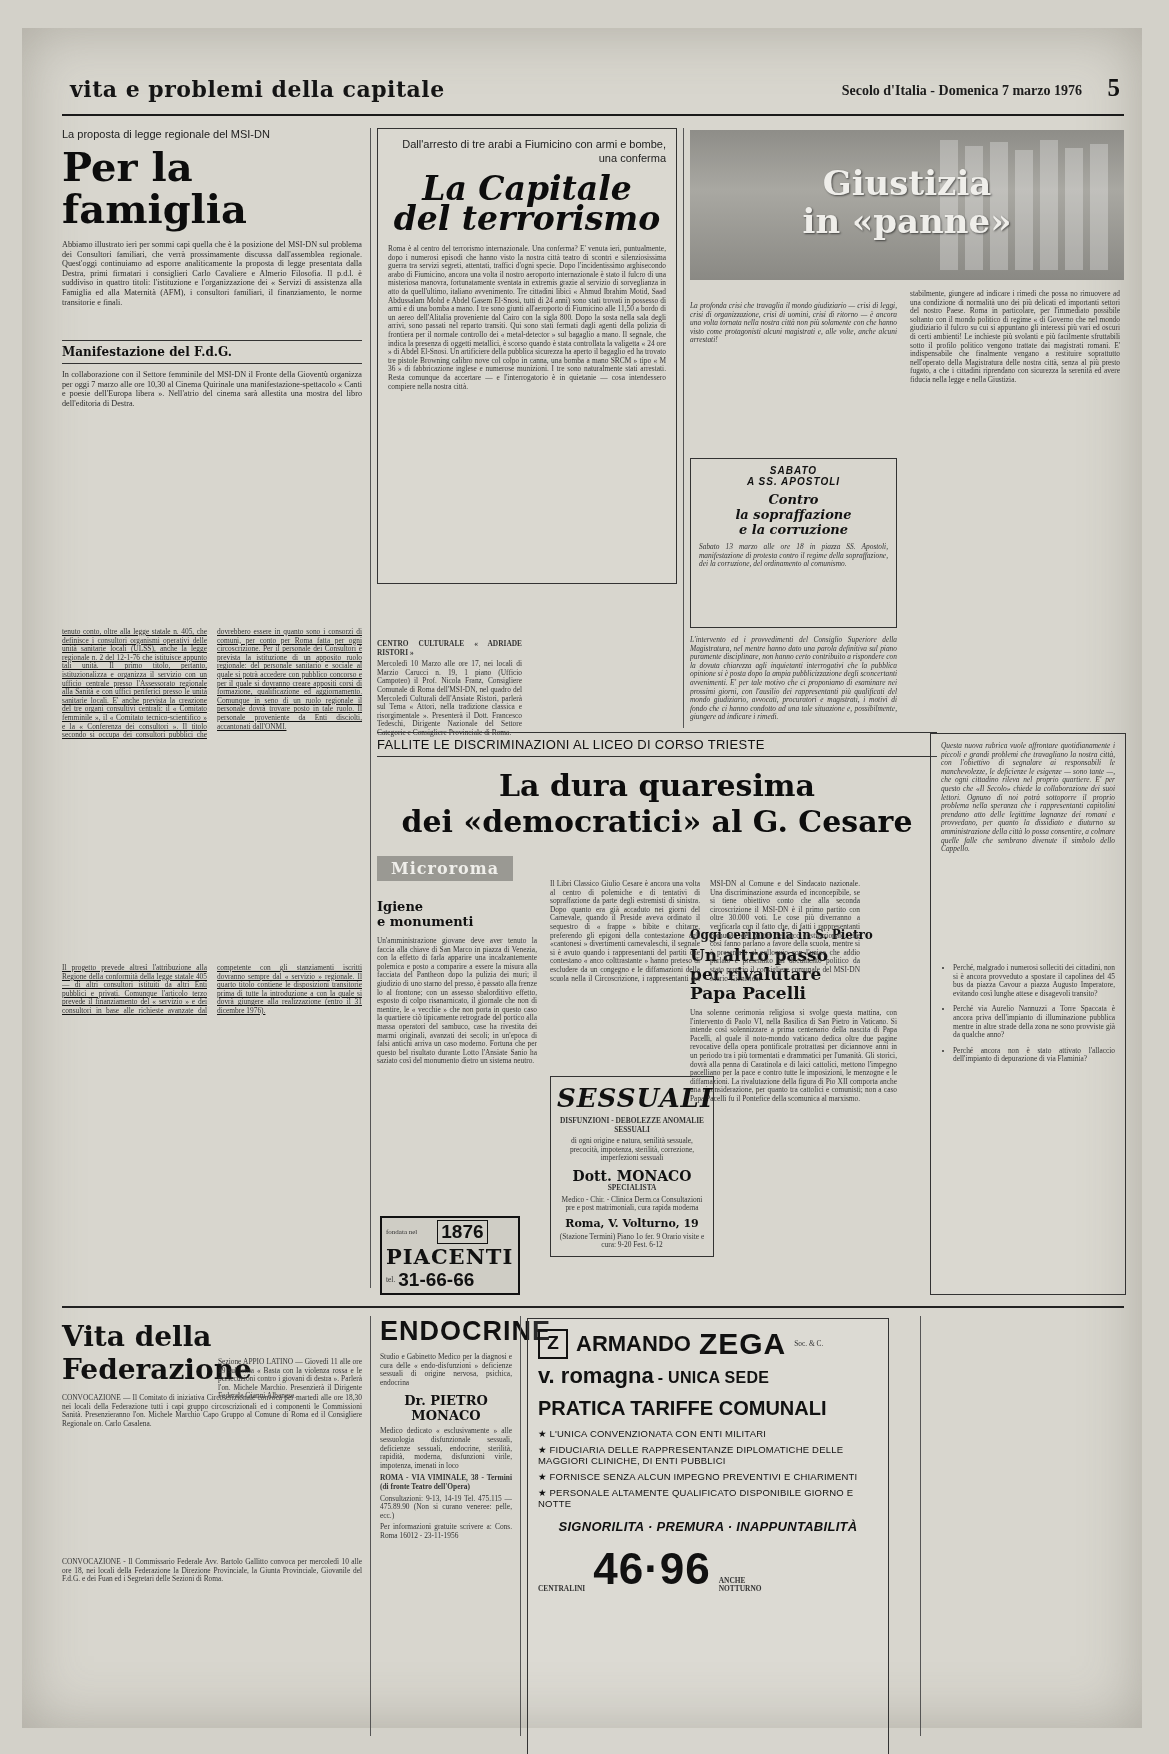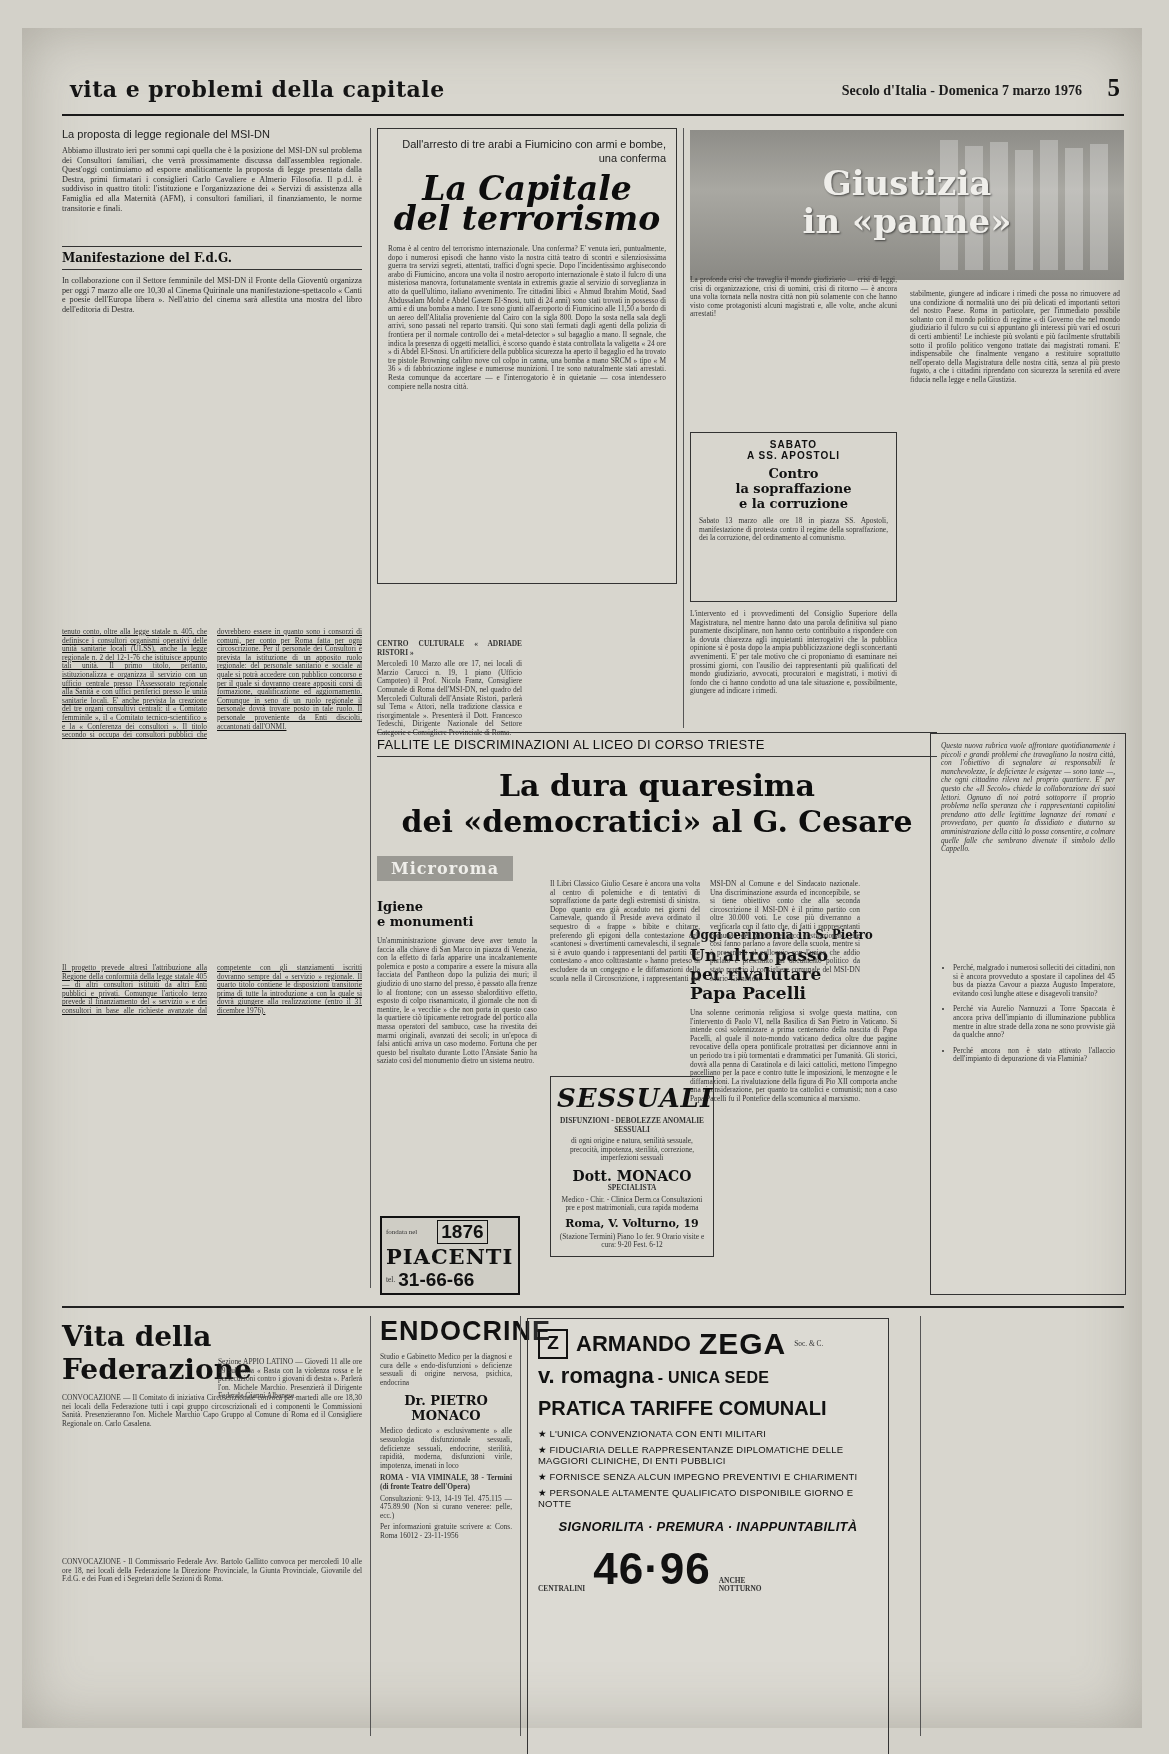--- a/index.html
+++ b/index.html
@@ -228,20 +228,21 @@
  <div class="paper">
 
   <div class="masthead">
     <div class="masthead-title">vita e problemi della capitale</div>
     <div class="masthead-right">Secolo d'Italia - Domenica 7 marzo 1976</div>
     <div class="masthead-page">5</div>
   </div>
 
   <div class="c1">
     <div class="kicker">La proposta di legge regionale del MSI-DN</div>
+    <div class="headline-big">Per la famiglia</div>
     <div class="col-text" style="height:90px;overflow:hidden;text-align:justify;">Abbiamo illustrato ieri per sommi capi quella che è la posizione del MSI-DN sul problema dei Consultori familiari, che verrà prossimamente discussa dall'assemblea regionale. Quest'oggi continuiamo ad esporre analiticamente la proposta di legge presentata dalla Destra, primi firmatari i consiglieri Carlo Cavaliere e Almerio Filosofia. Il p.d.l. è suddiviso in quattro titoli: l'istituzione e l'organizzazione dei « Servizi di assistenza alla Famiglia ed alla Maternità (AFM), i consultori familiari, il finanziamento, le norme transitorie e finali.</div>
 
     <div class="subhead-box">
       <div class="subhead">Manifestazione del F.d.G.</div>
     </div>
     <div class="col-text" style="height:150px;overflow:hidden;">In collaborazione con il Settore femminile del MSI-DN il Fronte della Gioventù organizza per oggi 7 marzo alle ore 10,30 al Cinema Quirinale una manifestazione-spettacolo « Canti e poesie dell'Europa libera ». Nell'atrio del cinema sarà allestita una mostra del libro dell'editoria di Destra.</div>
   </div>
 
   <div style="position:absolute;left:40px;top:600px;width:300px;text-decoration:underline;">
     <div class="tiny twocol" style="height:330px;overflow:hidden;">tenuto conto, oltre alla legge statale n. 405, che definisce i consultori organismi operativi delle unità sanitarie locali (ULSS), anche la legge regionale n. 2 del 12-1-76 che istituisce appunto tali unità. Il primo titolo, pertanto, istituzionalizza e organizza il servizio con un ufficio centrale presso l'Assessorato regionale alla Sanità e con uffici periferici presso le unità sanitarie locali. E' anche prevista la creazione del tre organi consultivi centrali: il « Comitato femminile », il « Comitato tecnico-scientifico » e la « Conferenza dei consultori ». Il titolo secondo si occupa dei consultori pubblici che dovrebbero essere in quanto sono i consorzi di comuni, per conto per Roma fatta per ogni circoscrizione. Per il personale dei Consultori è prevista la istituzione di un apposito ruolo regionale: del personale sanitario e sociale al quale si potrà accedere con pubblico concorso e per il quale si dovranno creare appositi corsi di formazione, qualificazione ed aggiornamento. Comunque in seno di un ruolo regionale il personale dovrà trovare posto in tale ruolo. Il personale proveniente da Enti disciolti, accantonati dall'ONMI.</div>
@@ -273,21 +274,21 @@
     <div class="bld" style="left:325px;top:20px;width:18px;height:120px;"></div>
     <div class="bld" style="left:350px;top:10px;width:18px;height:130px;"></div>
     <div class="bld" style="left:375px;top:18px;width:18px;height:122px;"></div>
     <div class="bld" style="left:400px;top:14px;width:18px;height:126px;"></div>
     <div class="photo-title">
       <span>Giustizia</span><br>
       <span>in «panne»</span>
     </div>
   </div>
 
-  <div style="position:absolute;left:668px;top:248px;width:207px;">
+  <div style="position:absolute;left:668px;top:274px;width:207px;font-style:italic;">
     <div class="tiny" style="height:148px;overflow:hidden;">La profonda crisi che travaglia il mondo giudiziario — crisi di leggi, crisi di organizzazione, crisi di uomini, crisi di ritorno — è ancora una volta tornata nella nostra città non più solamente con che hanno visto come protagonisti alcuni magistrati e, alle volte, anche alcuni arrestati!</div>
     <div class="smallbox" style="margin-top:8px;">
       <div class="boxtitle">SABATO</div>
       <div class="boxtitle">A SS. APOSTOLI</div>
       <div class="center hd" style="font-size:13px;margin-top:5px;">Contro</div>
       <div class="center hd" style="font-size:13px;">la sopraffazione</div>
       <div class="center hd" style="font-size:13px;">e la corruzione</div>
       <div class="tiny" style="margin-top:6px;height:78px;overflow:hidden;">Sabato 13 marzo alle ore 18 in piazza SS. Apostoli, manifestazione di protesta contro il regime della sopraffazione, dei la corruzione, del ordinamento al comunismo.</div>
     </div>
     <div class="tiny" style="margin-top:8px;height:130px;overflow:hidden;">L'intervento ed i provvedimenti del Consiglio Superiore della Magistratura, nel mentre hanno dato una parola definitiva sul piano puramente disciplinare, non hanno certo contribuito a rispondere con la dovuta chiarezza agli inquietanti interrogativi che la pubblica opinione si è posta dopo la ampia pubblicizzazione degli sconcertanti avvenimenti. E' per tale motivo che ci proponiamo di esaminare nei prossimi giorni, con l'ausilio dei rappresentanti più qualificati del mondo giudiziario, avvocati, procuratori e magistrati, i motivi di fondo che ci hanno condotto ad una tale situazione e, possibilmente, giungere ad indicare i rimedi.</div>

